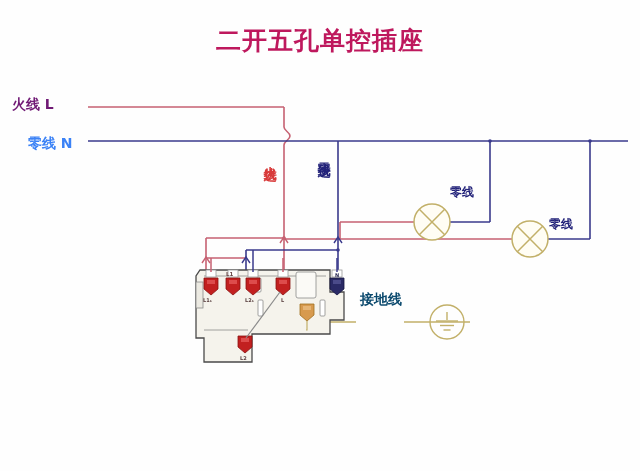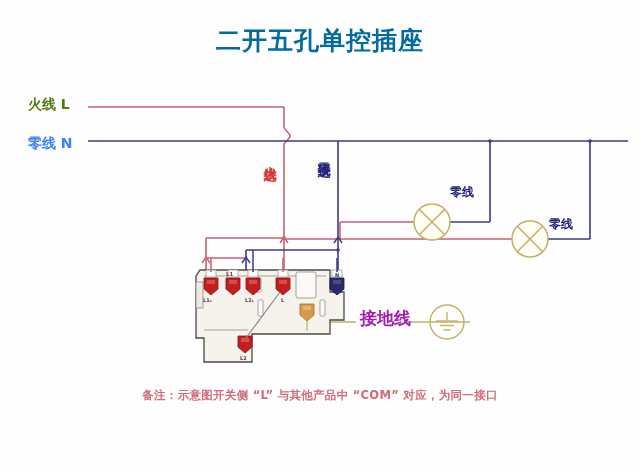--- a/index.html
+++ b/index.html
@@ -13,42 +13,42 @@
     position:absolute;left:0;top:0;width:640px;height:471px;
     background:#fefefe;
   }
   #svgroot{position:absolute;left:0;top:0;width:640px;height:471px;}
 
   .lbl{position:absolute;white-space:nowrap;font-weight:bold;line-height:1;}
 
   
   #title{
     left:0;top:28px;width:640px;text-align:center;
-    font-size:25px;color:#0369a1;letter-spacing:1px;
+    font-size:25px;color:#be185d;letter-spacing:1px;
     font-family:"DejaVu Sans","Liberation Sans",sans-serif;
   }
 
   
-  #lab-live{left:28px;top:97px;font-size:14px;color:#4d7c0f;}
+  #lab-live{left:12px;top:97px;font-size:14px;color:#701a75;}
   #lab-neutral{left:28px;top:136px;font-size:14px;color:#3b82f6;}
 
   
   .vlab{
     position:absolute;writing-mode:vertical-rl;text-orientation:upright;
     font-size:13px;font-weight:bold;line-height:1.05;letter-spacing:1px;
   }
   #vlab-live{left:263px;top:156px;color:#d83a3a;}
   #vlab-neutral{left:317px;top:152px;color:#23237a;}
 
   
   #lab-n1{left:450px;top:186px;font-size:12px;color:#23237a;}
   #lab-n2{left:549px;top:218px;font-size:12px;color:#23237a;}
 
   
-  #lab-ground{left:360px;top:310px;font-size:17px;color:#a21caf;}
+  #lab-ground{left:360px;top:292px;font-size:14px;color:#0c4a6e;}
 
   
   .tlab{position:absolute;font-size:5px;color:#5a4040;font-weight:bold;letter-spacing:0;}
   .tlab-dark{position:absolute;font-size:5px;color:#2a2a55;font-weight:bold;}
   .tlab-top{position:absolute;font-size:5.5px;color:#6a4a4a;font-weight:bold;}
 
   
   #note{
     left:0;top:390px;width:640px;text-align:center;
     font-size:11.5px;color:#d06a78;font-weight:bold;letter-spacing:0.3px;
@@ -224,15 +224,14 @@
 
   <div class="lbl" id="lab-ground">接地线</div>
 
   <div class="tlab" style="left:203px;top:297px;">L1₁</div>
   <div class="tlab" style="left:245px;top:297px;">L2₁</div>
   <div class="tlab" style="left:281px;top:297px;">L</div>
   <div class="tlab-dark" style="left:335px;top:272px;">N</div>
   <div class="tlab-top" style="left:226px;top:271px;">L1</div>
   <div class="tlab" style="left:240px;top:355px;">L2</div>
 
-  <div class="lbl" id="note">备注：示意图开关侧 “L” 与其他产品中 “COM” 对应，为同一接口</div>
 
 </div>
 
 </body></html>

